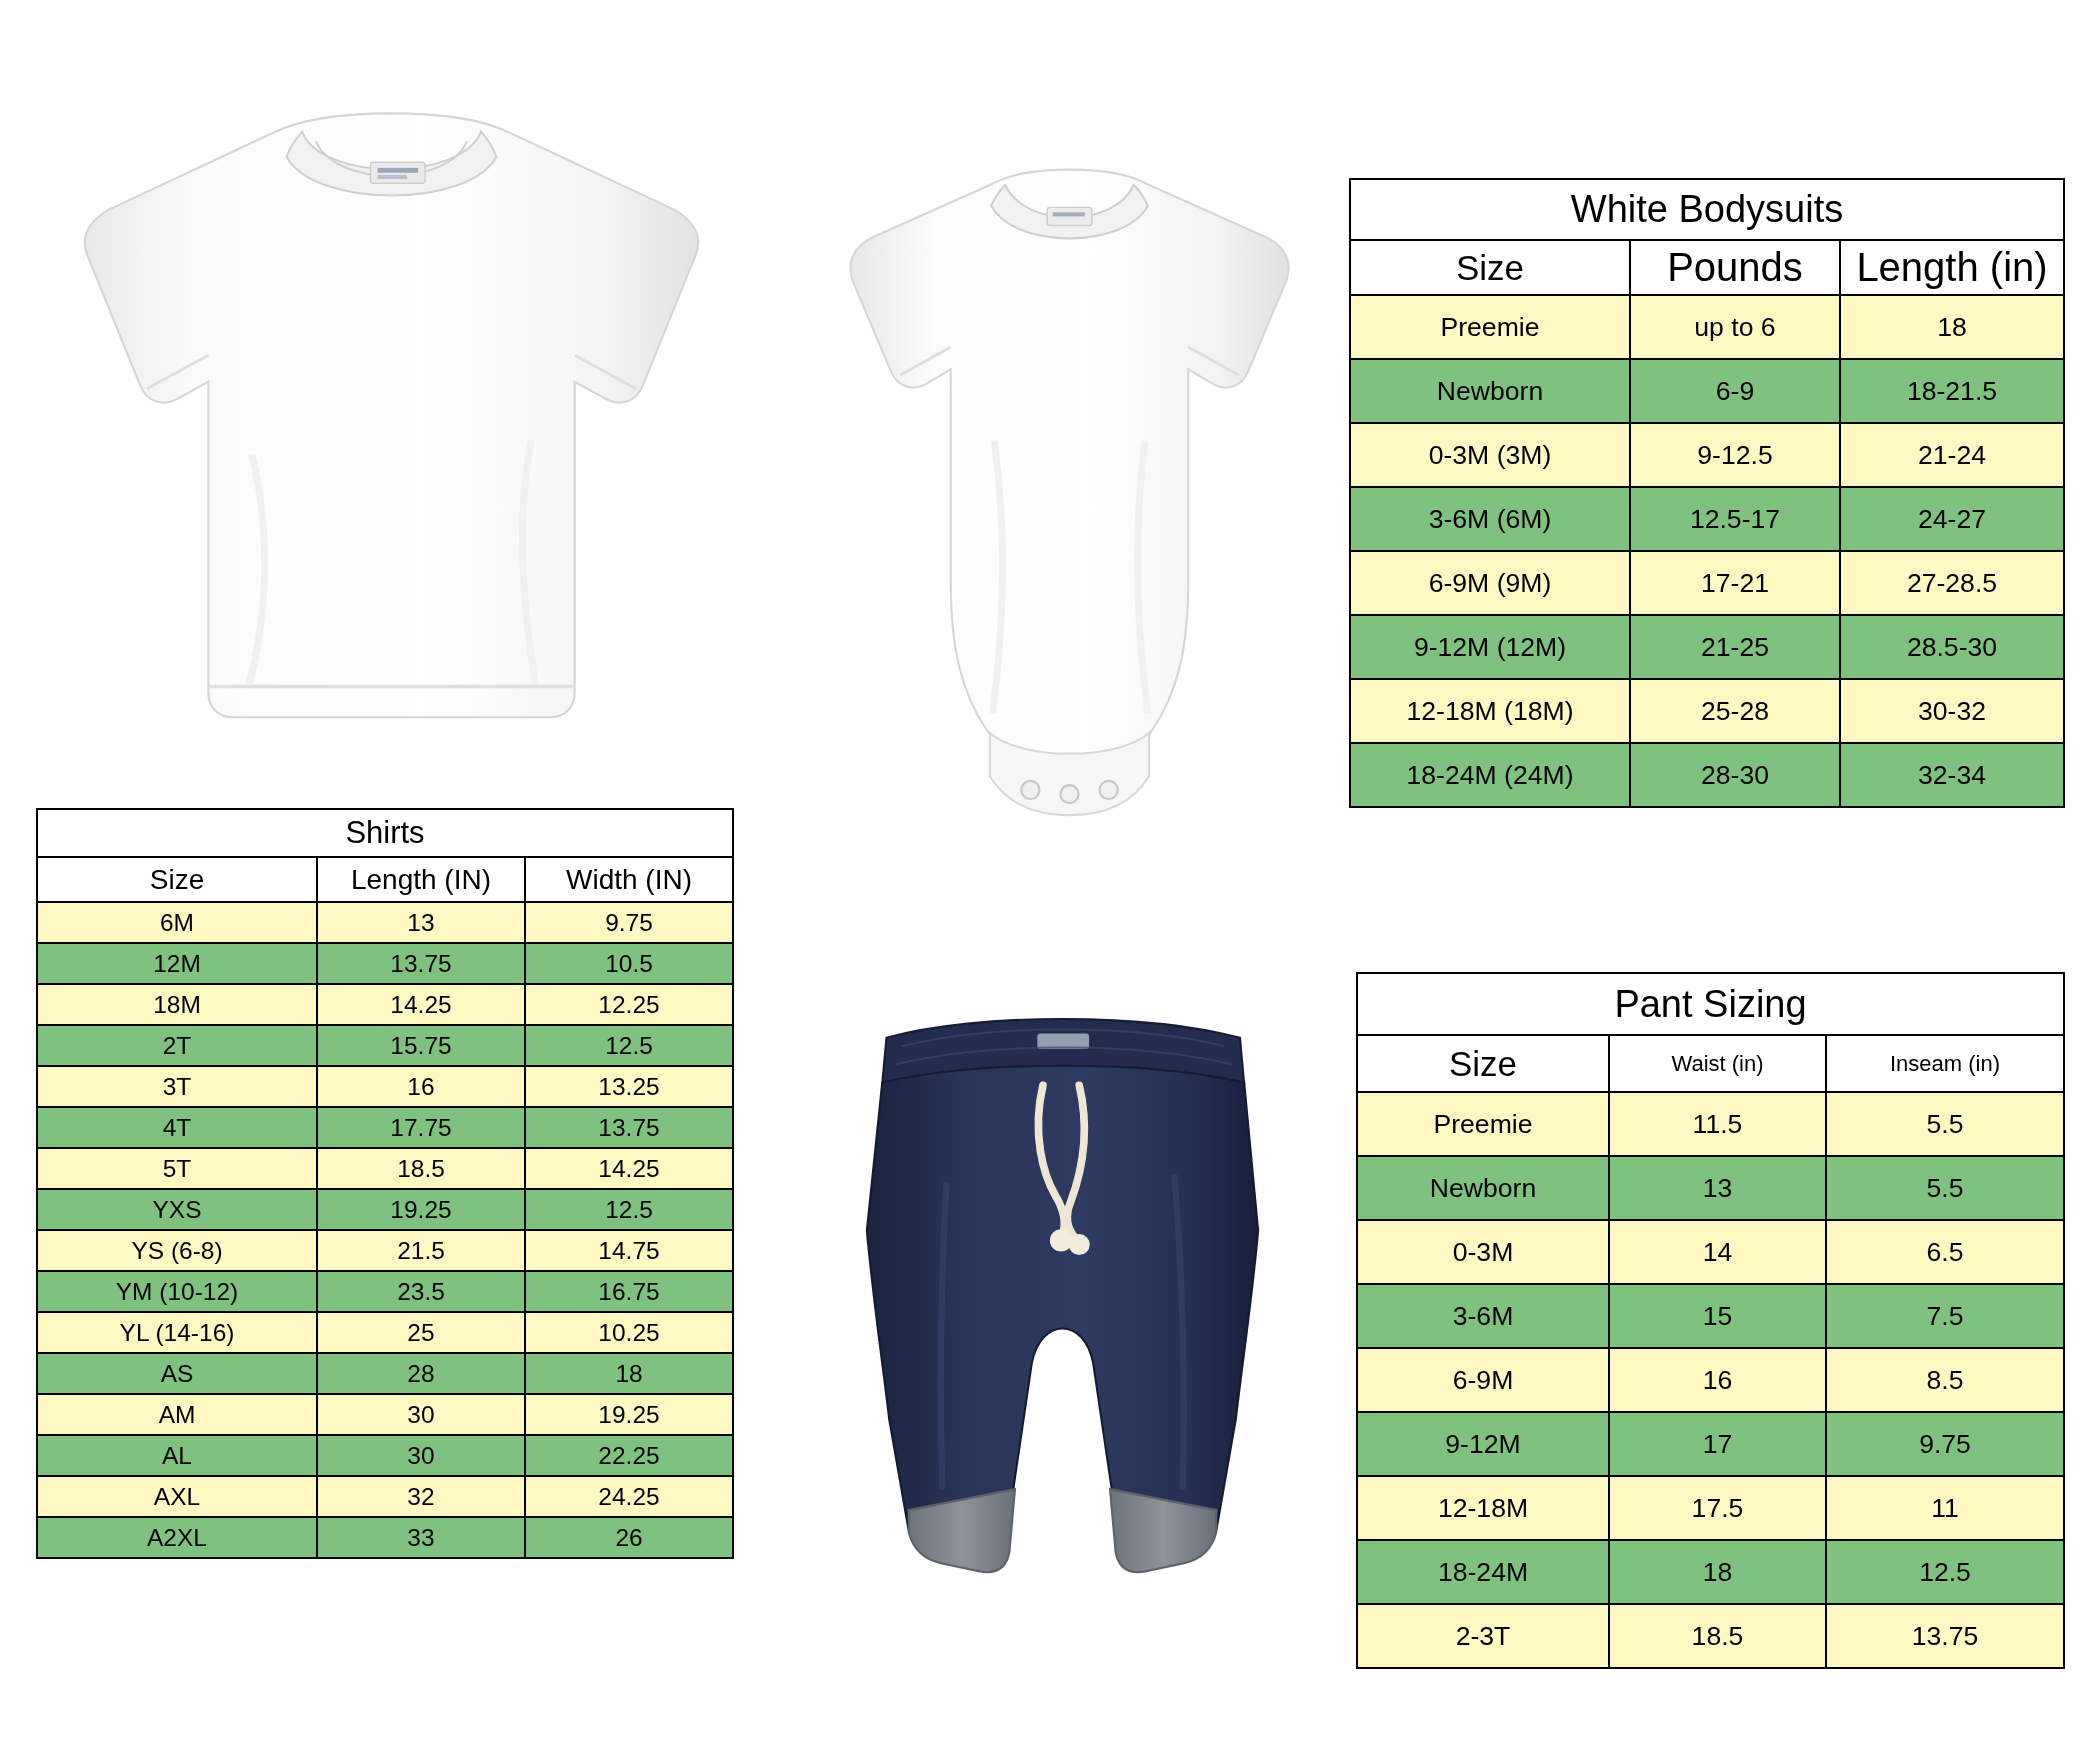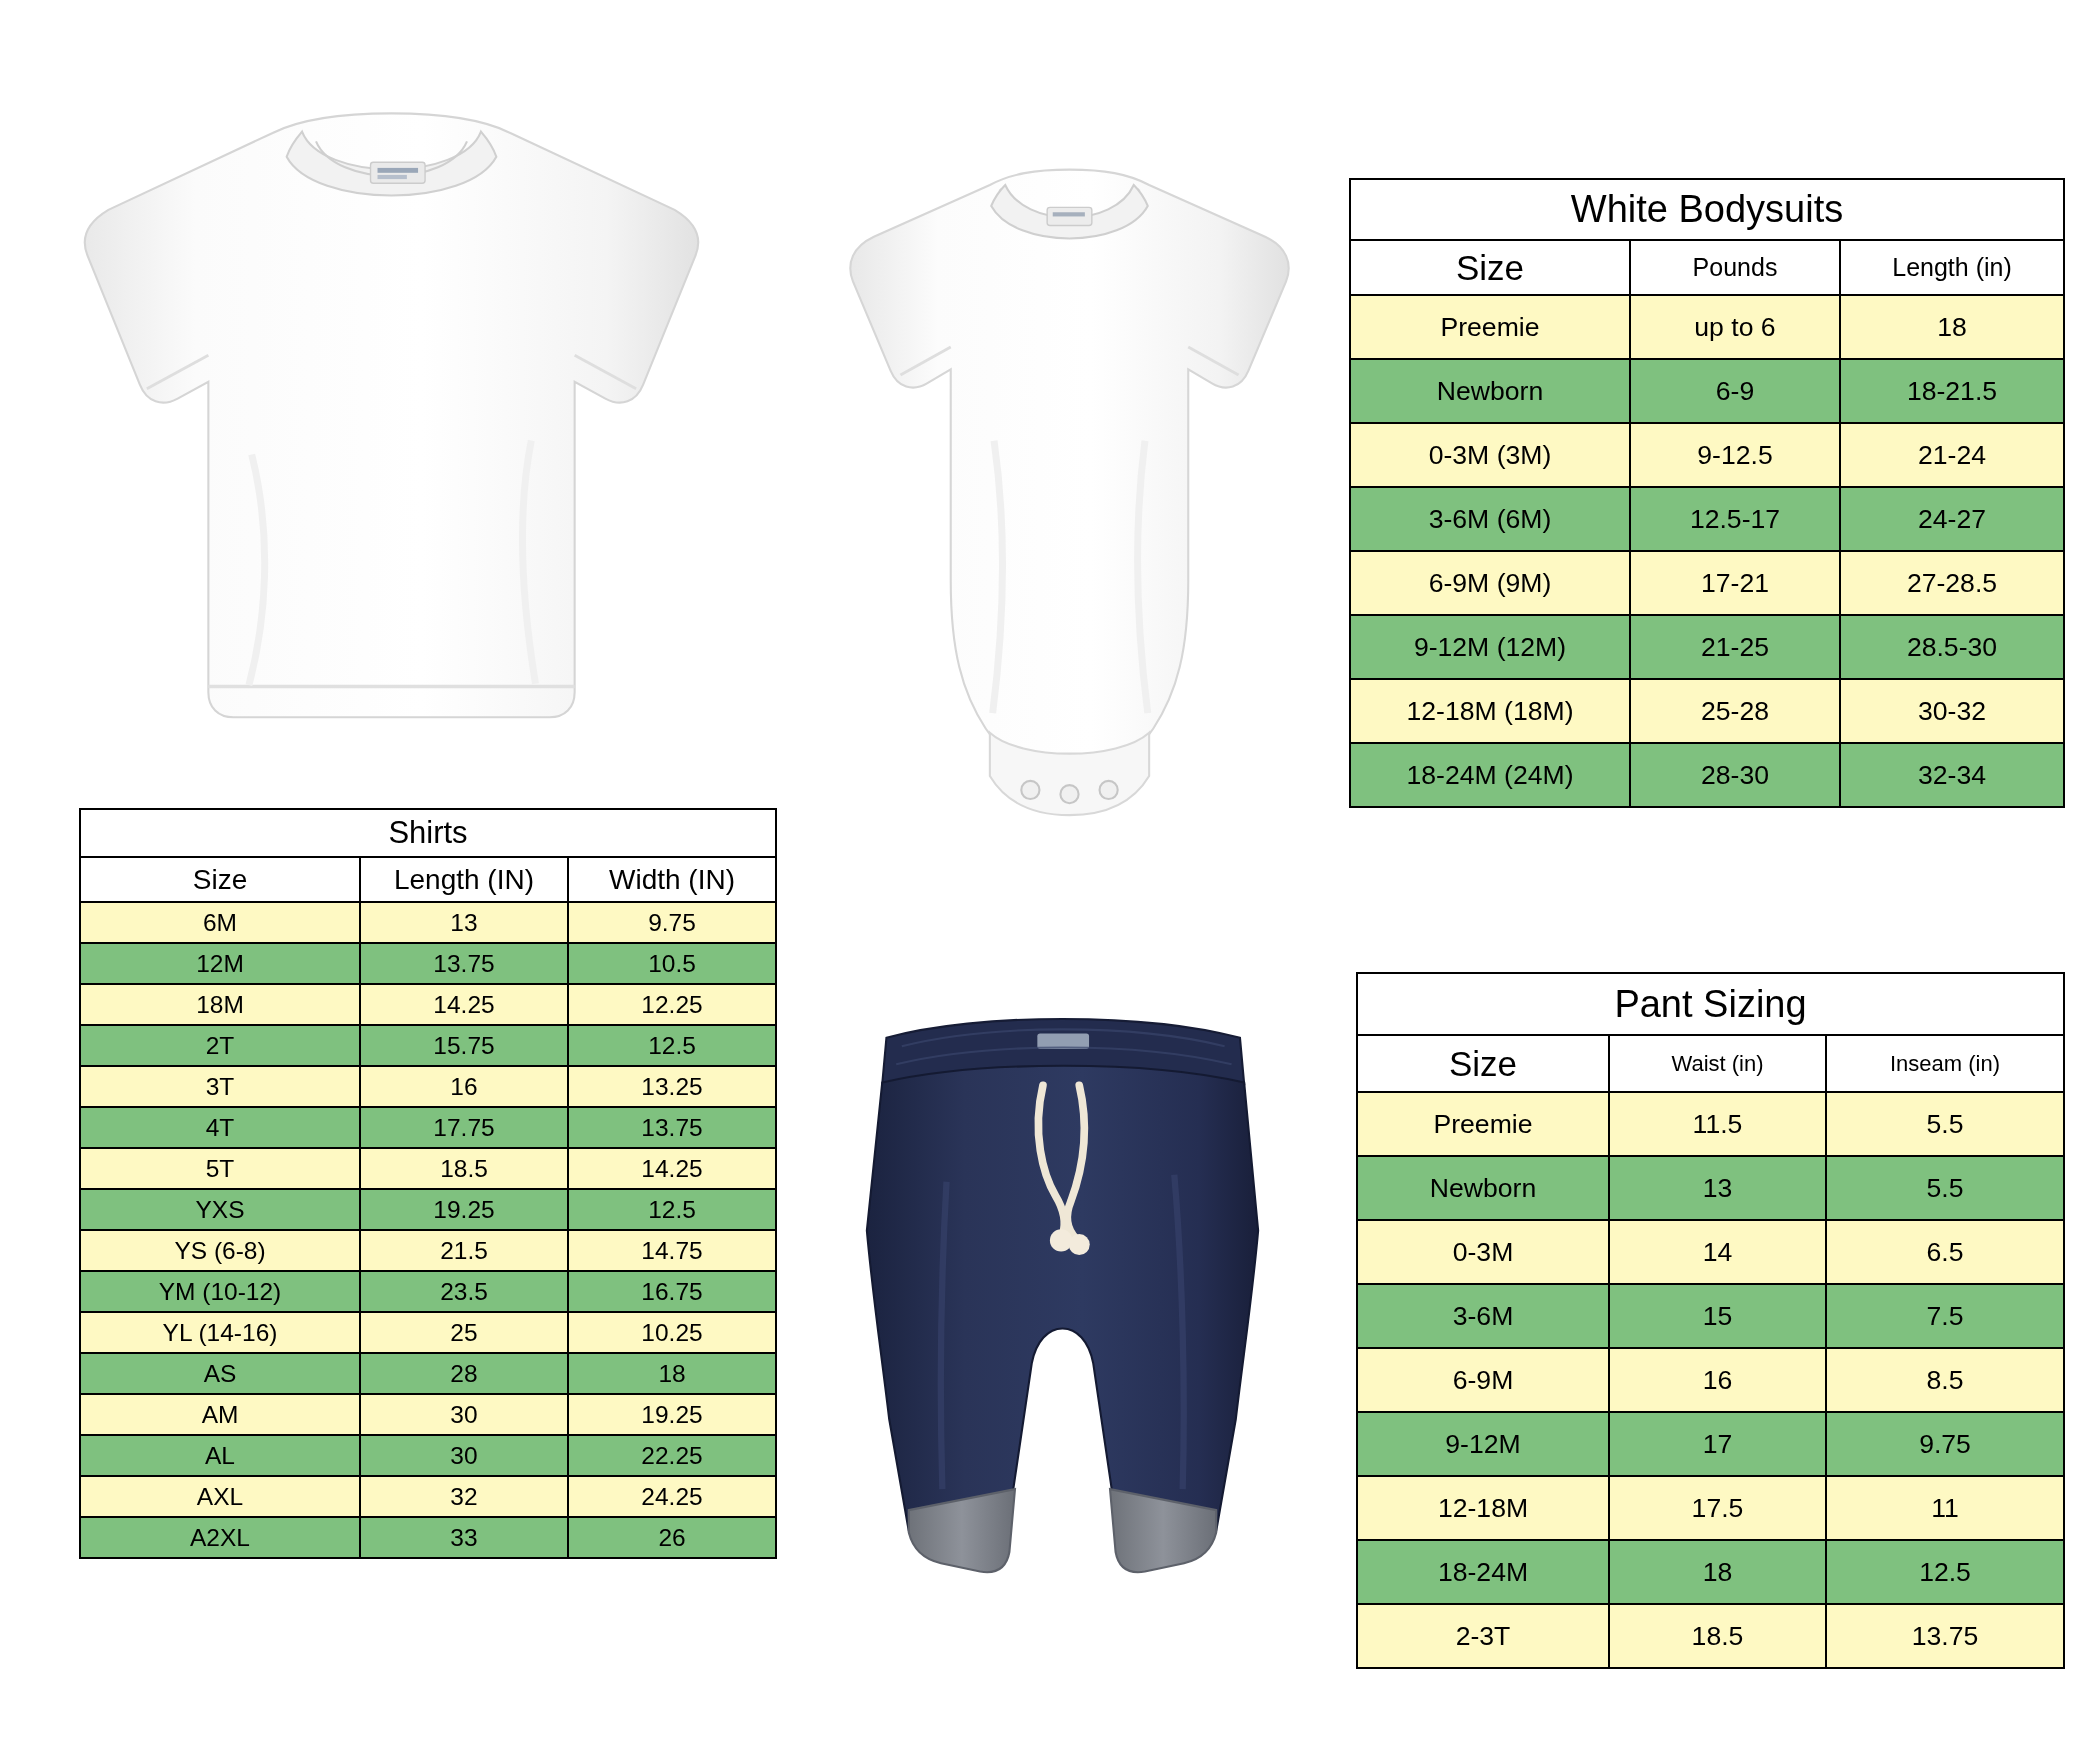--- a/index.html
+++ b/index.html
@@ -41,39 +41,38 @@
   .row-blue { background: #fef9c3; }
   .row-green { background: #7fc17f; }
 
   
   #shirts-table {
     position: absolute;
     left: 36px;
     top: 808px;
     width: 696px;
     font-size: 24.5px;
-    margin-left: 43px;
   }
   #shirts-table .tbl-title { font-size: 31px; height: 46px; }
   #shirts-table .hdr-cell { font-size: 28px; height: 43px; }
   #shirts-table td { height: 39px; }
   #shirts-table col.c1 { width: 280px; }
   #shirts-table col.c2 { width: 208px; }
   #shirts-table col.c3 { width: 208px; }
 
   
   #bodysuits-table {
     position: absolute;
     left: 1349px;
     top: 178px;
     width: 713px;
     font-size: 26.6px;
   }
   #bodysuits-table .tbl-title { font-size: 38px; height: 59px; }
-  #bodysuits-table .hdr-cell { font-size: 25px; height: 53px; }
+  #bodysuits-table .hdr-cell { font-size: 40px; height: 53px; }
   #bodysuits-table td { height: 62px; }
   #bodysuits-table col.c1 { width: 280px; }
   #bodysuits-table col.c2 { width: 210px; }
   #bodysuits-table col.c3 { width: 224px; }
   #bodysuits-table .size-hdr { font-size: 35px; }
 
   
   #pants-table {
     position: absolute;
     left: 1356px;

